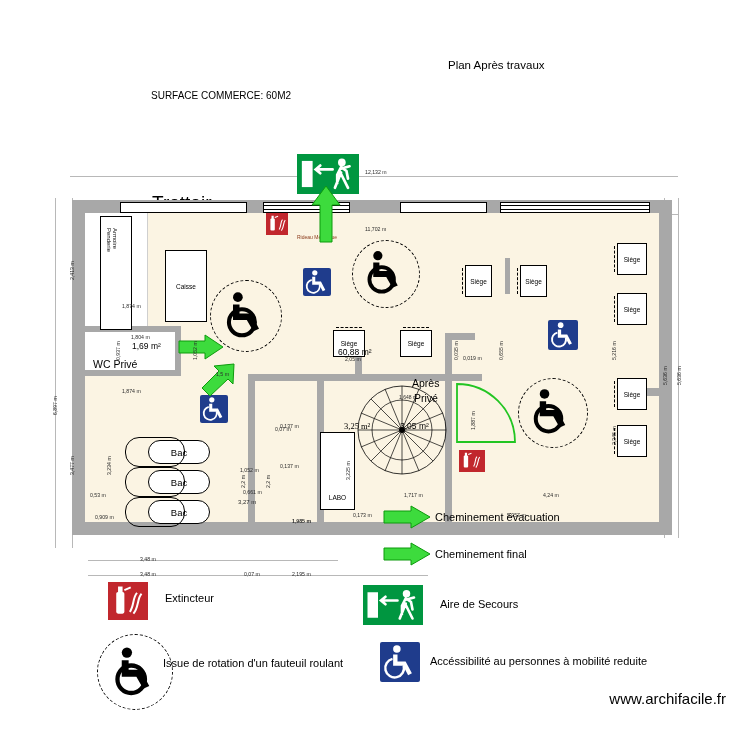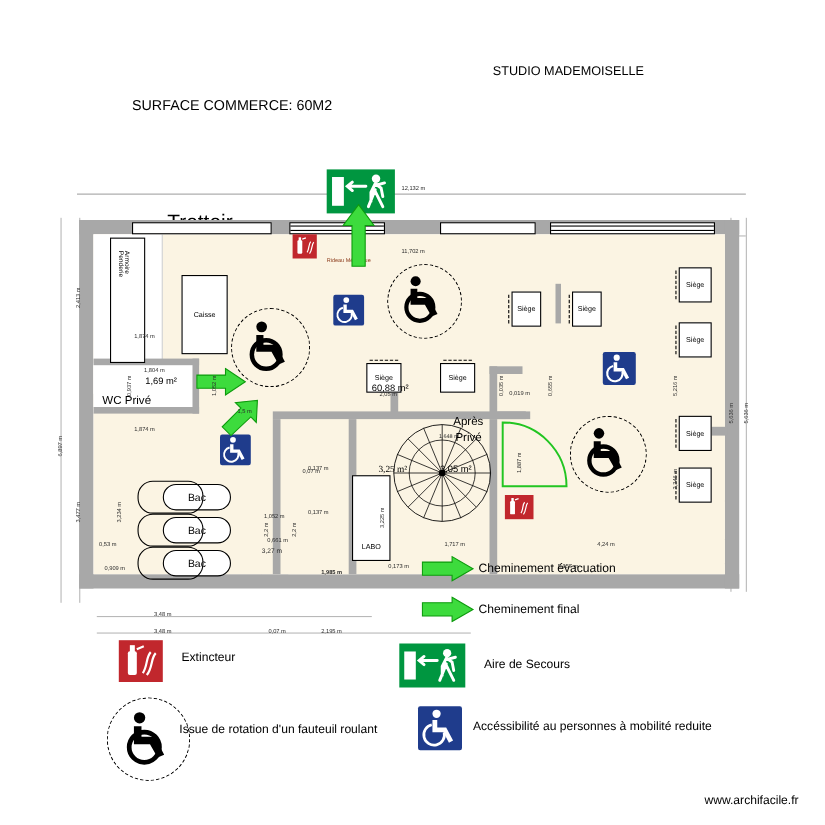--- a/index.html
+++ b/index.html
@@ -3,21 +3,21 @@
 <meta charset="utf-8">
 <title>Plan Après travaux - STUDIO MADEMOISELLE</title>
 <style>
   html,body{margin:0;padding:0;}
   body{
     width:750px;height:750px;position:relative;background:#ffffff;
     font-family:"Liberation Sans", sans-serif;color:#000;overflow:hidden;
   }
   .abs{position:absolute;}
   
-  #hdr-left{left:120px;top:58px;font-size:13px;line-height:15px;white-space:pre;text-align:center;}
+  #hdr-left{left:151px;top:58px;font-size:10px;line-height:15px;white-space:pre;text-align:center;}
   #hdr-right{left:448px;top:51px;font-size:11.5px;line-height:28px;}
   #hdr-right div{white-space:nowrap;}
   
   #trottoir{left:152px;top:148px;font-size:19px;margin-top:44px;}
   #trottoir-line{left:70px;top:176px;width:608px;height:1px;background:#c9c9c9;}
   
   #plan{left:0;top:0;width:750px;height:750px;}
   .wall{background:#a8a8a8;position:absolute;}
   .floor{background:#fbf4e3;position:absolute;}
   
@@ -45,31 +45,31 @@
   .rlabel{position:absolute;font-size:10.5px;color:#000;white-space:nowrap;}
   .vlabel{position:absolute;font-size:6px;color:#000;white-space:nowrap;
         transform-origin:0 0;transform:rotate(90deg);}
   
   .exit-sign{position:absolute;background:#009640;}
   .fire-sign{position:absolute;background:#c1272d;}
   .wc-sign{position:absolute;background:#1f3c8c;border-radius:2px;}
   .rot-circle{position:absolute;border:1.3px dashed #000;border-radius:50%;background:transparent;}
   .arrow{position:absolute;}
   .legend-txt{position:absolute;font-size:11px;white-space:nowrap;}
-  #footer{right:24px;top:722px;font-size:11px;color:#000;}
+  #footer{right:24px;top:690px;font-size:15px;color:#000;}
   svg{display:block;}
 </style>
 </head>
 <body>
 
 <div class="abs" id="hdr-left">
   <div>SURFACE COMMERCE: 60M2</div>
 </div>
 <div class="abs" id="hdr-right">
-  <div>STUDIO MADEMOISELLE</div>
+  <div>Plan Après travaux</div>
 </div>
 
 <div class="abs" id="trottoir">Trottoir</div>
 <div class="abs" id="trottoir-line"></div>
 
 <div class="abs" id="plan">
 
   <div class="dimline" style="left:70px;top:176px;width:608px;height:1px;"></div>
   <div class="dimline" style="left:88px;top:214px;width:590px;height:1px;"></div>
   <div class="dimline" style="left:55px;top:198px;width:1px;height:350px;"></div>

